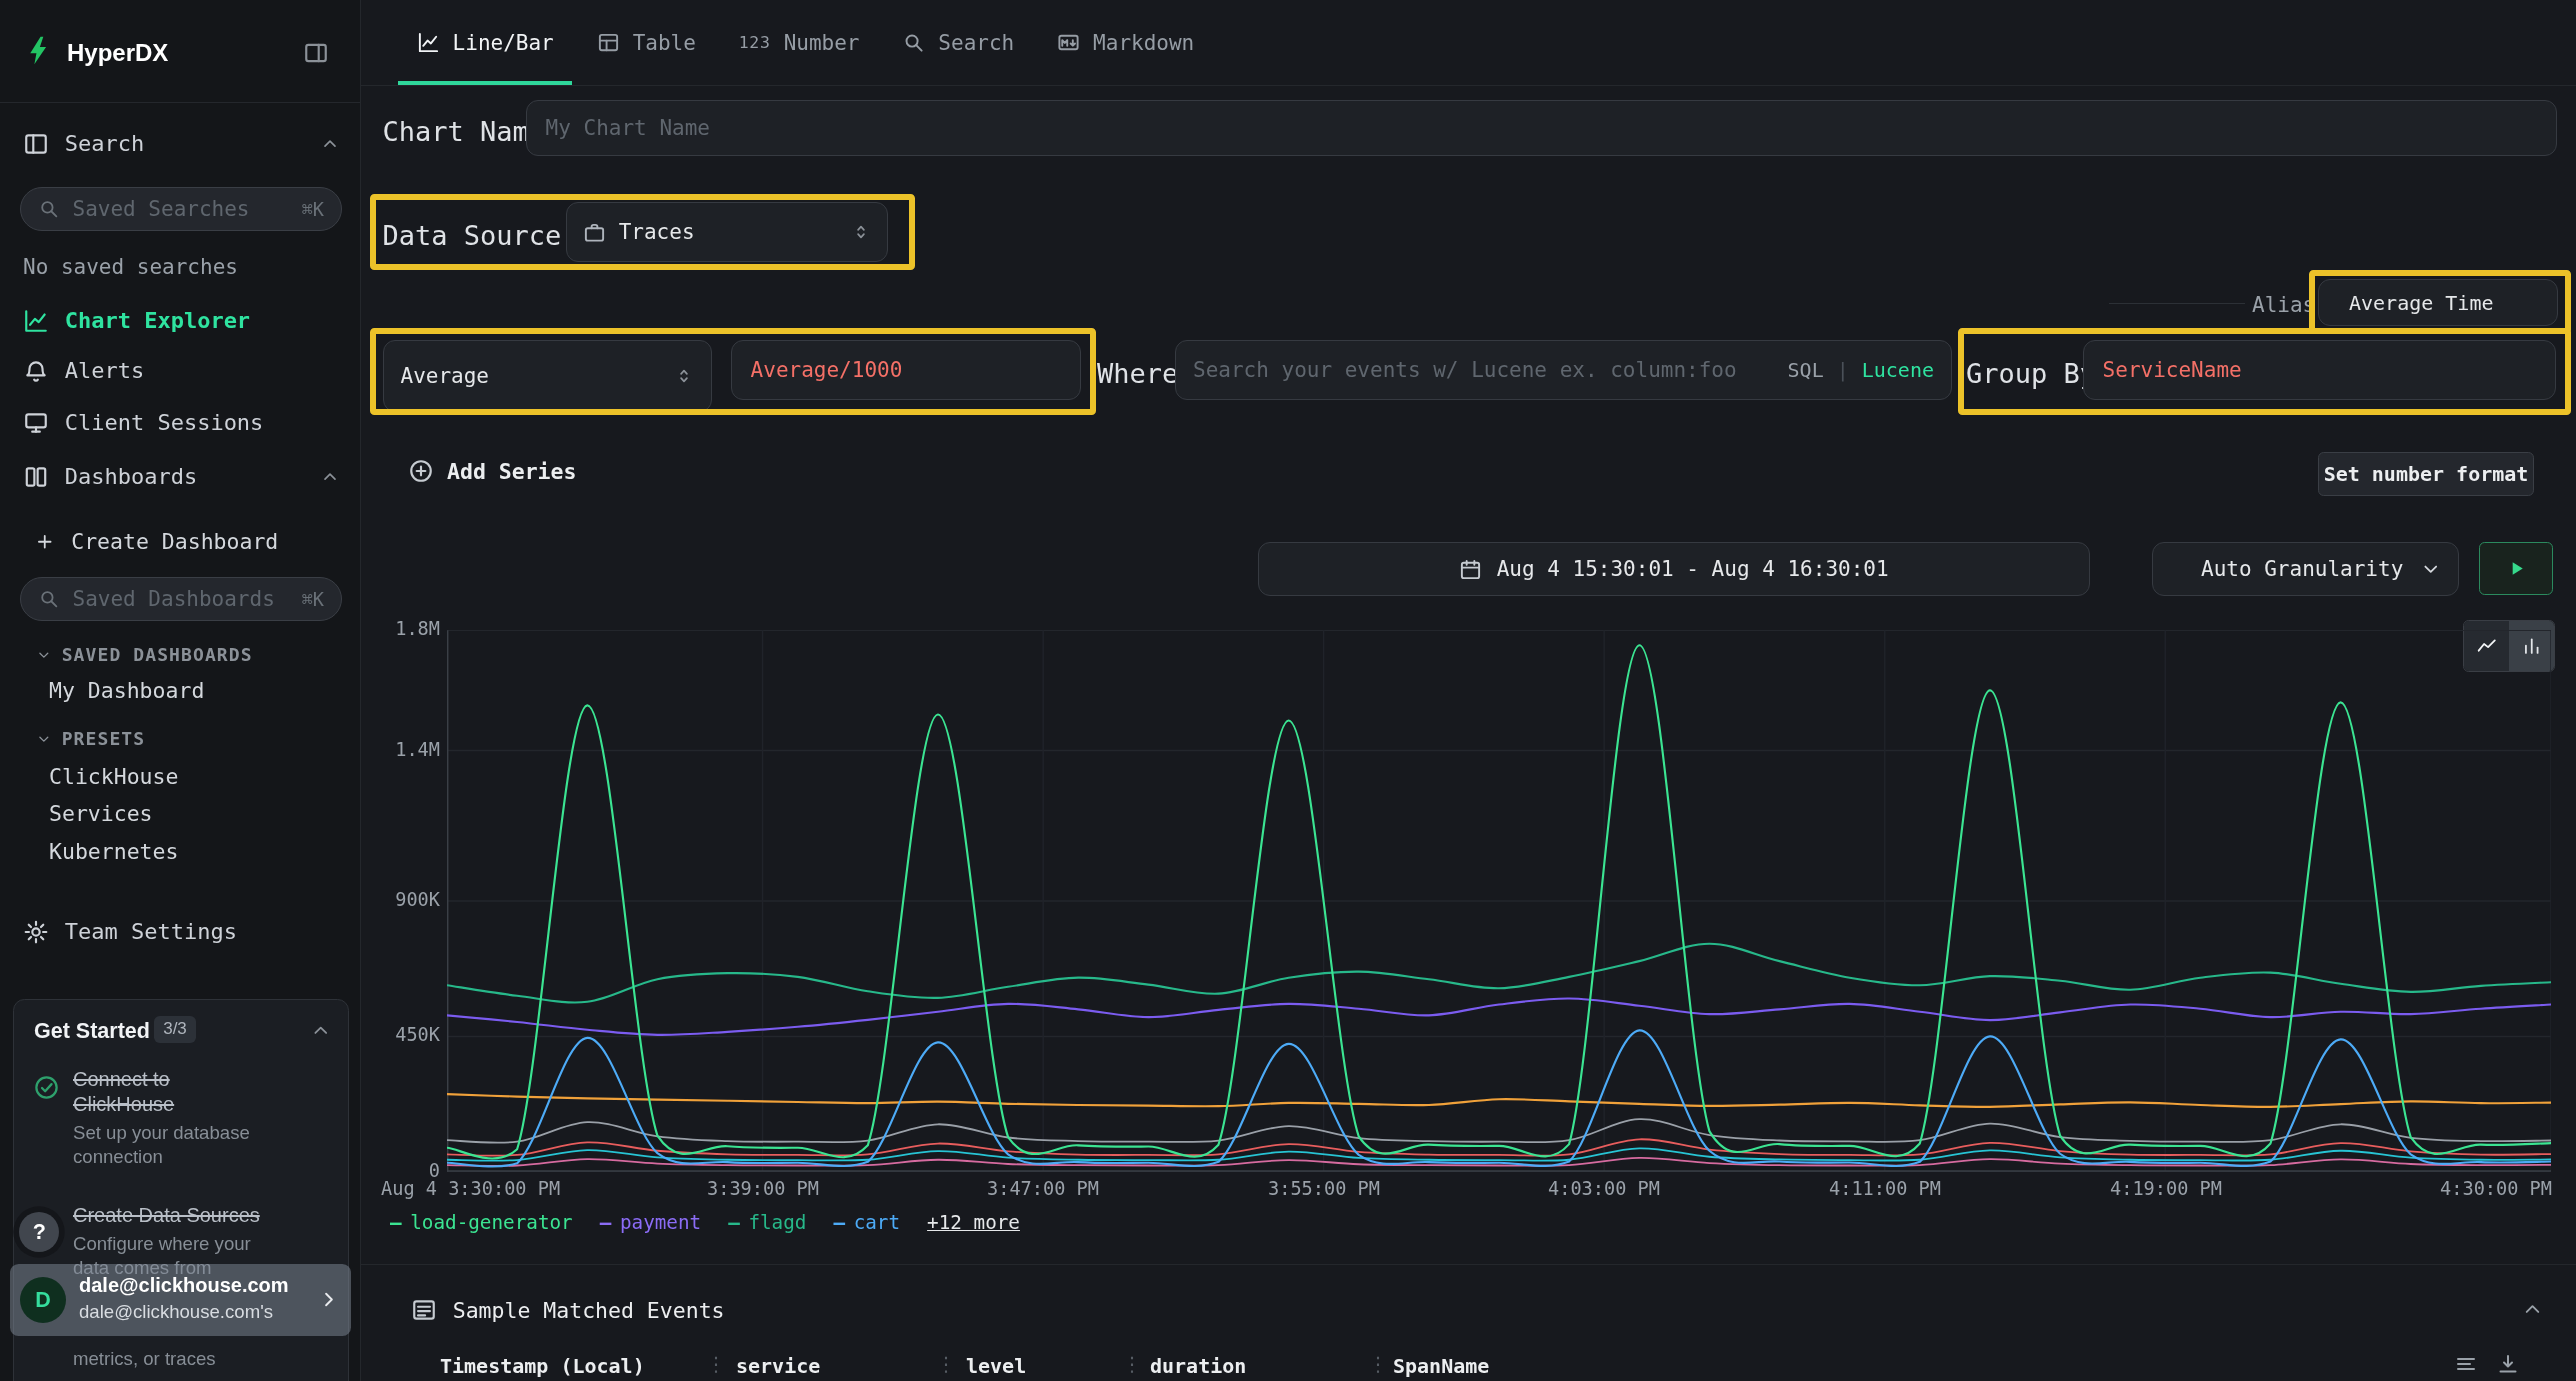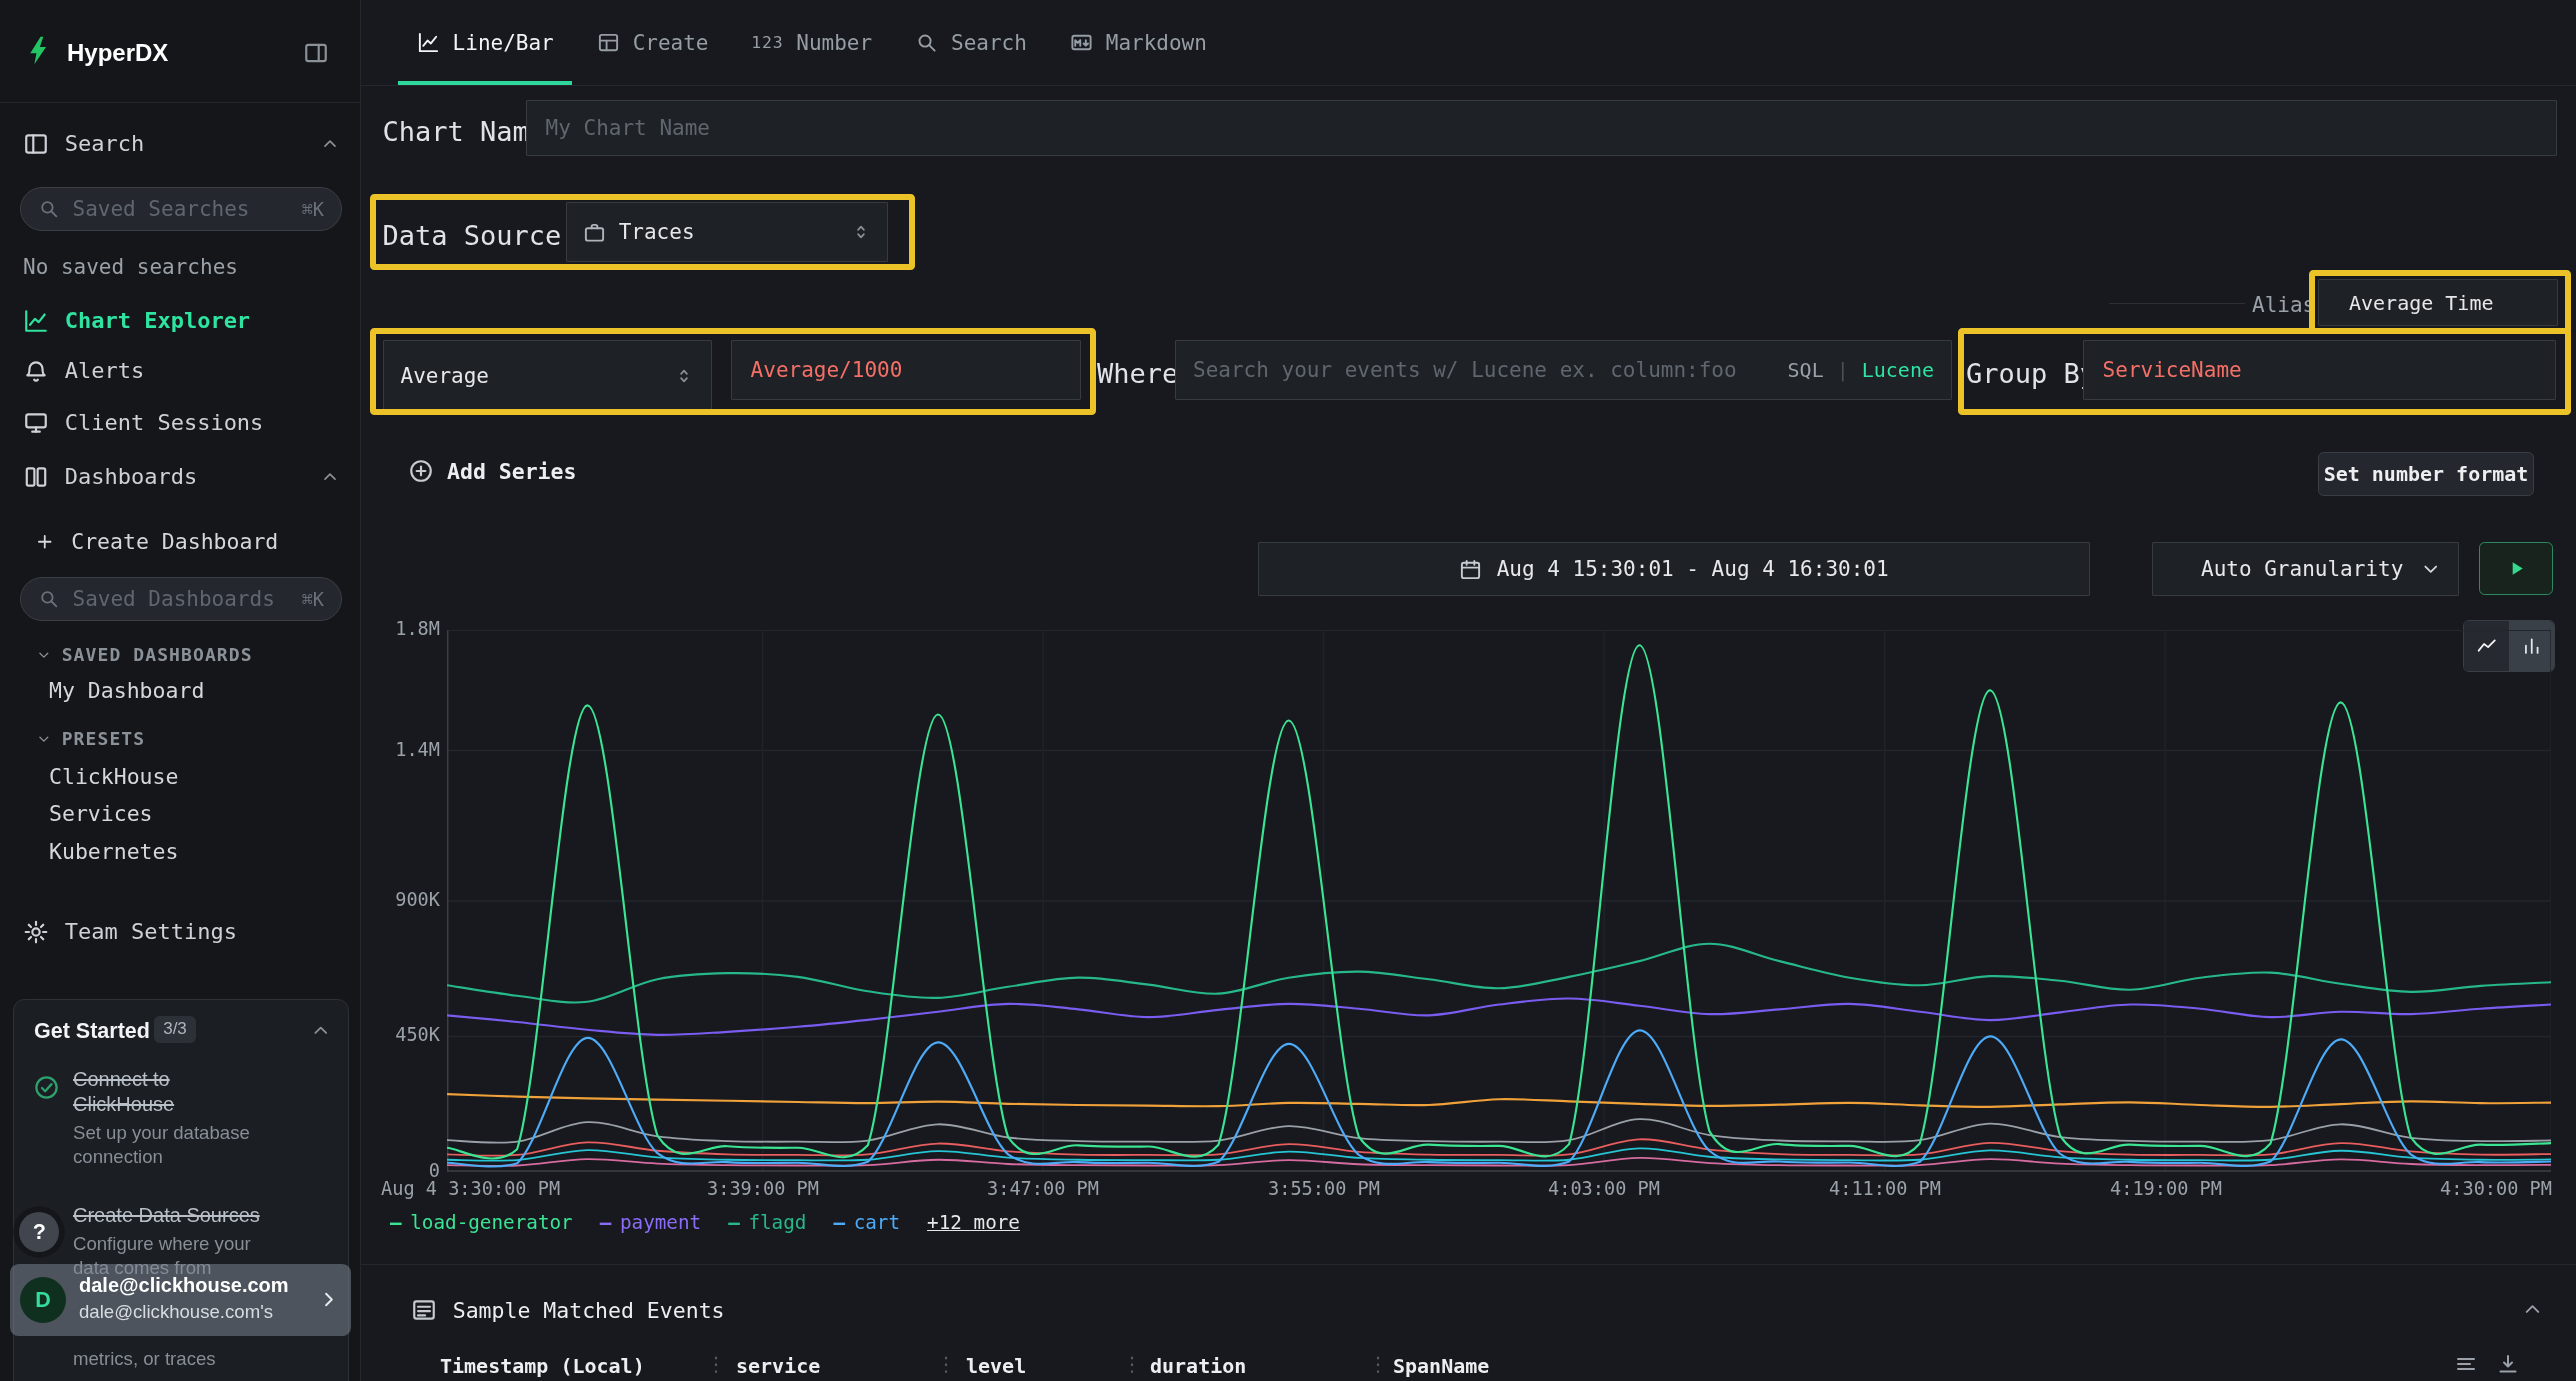--- a/index.html
+++ b/index.html
@@ -11,21 +11,21 @@
   .iconslot{display:inline-flex;align-items:center;justify-content:center;}
   
   .sidebar{position:absolute;left:0;top:0;width:361px;height:1381px;background:#141619;border-right:1.4px solid #24272c;box-sizing:border-box;}
   .side-item{position:absolute;left:23px;right:20px;height:29px;display:flex;align-items:center;gap:15.7px;font-size:22px;color:#ced2d8;cursor:pointer;}
   .side-item .grow{flex:1;}
   .side-item.active{color:#2fe3a0;font-weight:bold;}
   .pill{position:absolute;background:#24272d;border:1.4px solid #3a3e45;border-radius:24px;display:flex;align-items:center;gap:13px;padding:0 17px;box-sizing:border-box;color:#6a7178;}
   .group-head{position:absolute;left:36px;display:flex;align-items:center;gap:10px;font-size:18px;letter-spacing:1.1px;color:#8b9198;font-weight:bold;cursor:pointer;}
   .group-item{position:absolute;left:49px;font-size:21.5px;color:#d4d8dd;cursor:pointer;}
   
-  .field{background:#1e2126;border:1.4px solid #363a41;border-radius:1px;box-sizing:border-box;display:flex;align-items:center;color:#e6e8ea;}
+  .field{background:#1e2126;border:1.4px solid #363a41;border-radius:12px;box-sizing:border-box;display:flex;align-items:center;color:#e6e8ea;}
   input.bare{background:none;border:0;outline:0;color:#e6e8ea;font-family:inherit;font-size:21px;padding:0;flex:1;min-width:0;}
   input.bare::placeholder{color:#5f666e;}
   .label30{font-size:27px;color:#dfe2e6;}
   .code-pink{color:#f47067;}
   
   .tabbar{position:absolute;left:0;top:0;width:2215px;height:86px;border-bottom:1.4px solid #24272c;display:flex;align-items:stretch;padding-left:37px;gap:5.7px;box-sizing:border-box;background:#17191e;}
   .tab{display:flex;align-items:center;gap:13px;padding:4.3px 18.6px 0 18.6px;font-size:21px;color:#969da5;border-bottom:4.3px solid transparent;box-sizing:border-box;cursor:pointer;}
   .tab.active{color:#f2f4f6;border-bottom-color:#2fd79b;}
   .num-ic{font-size:16.5px;letter-spacing:0.7px;border:0;}
   
@@ -246,21 +246,21 @@
           <span>Line/Bar</span>
         </div>
         <div class="tab">
           <span class="iconslot">
             <svg width="23" height="23" viewBox="0 0 24 24" class="ic">
               <rect x="3" y="4" width="18" height="16" rx="2"></rect>
               <line x1="3" y1="10" x2="21" y2="10"></line>
               <line x1="10" y1="10" x2="10" y2="20"></line>
             </svg>
           </span>
-          <span>Create</span>
+          <span>Table</span>
         </div>
         <div class="tab">
           <span class="num-ic">123</span>
           <span>Number</span>
         </div>
         <div class="tab">
           <span class="iconslot">
             <svg width="23" height="23" viewBox="0 0 24 24" class="ic">
               <circle cx="10.5" cy="10.5" r="5.8"></circle>
               <line x1="14.8" y1="14.8" x2="20.5" y2="20.5"></line>

